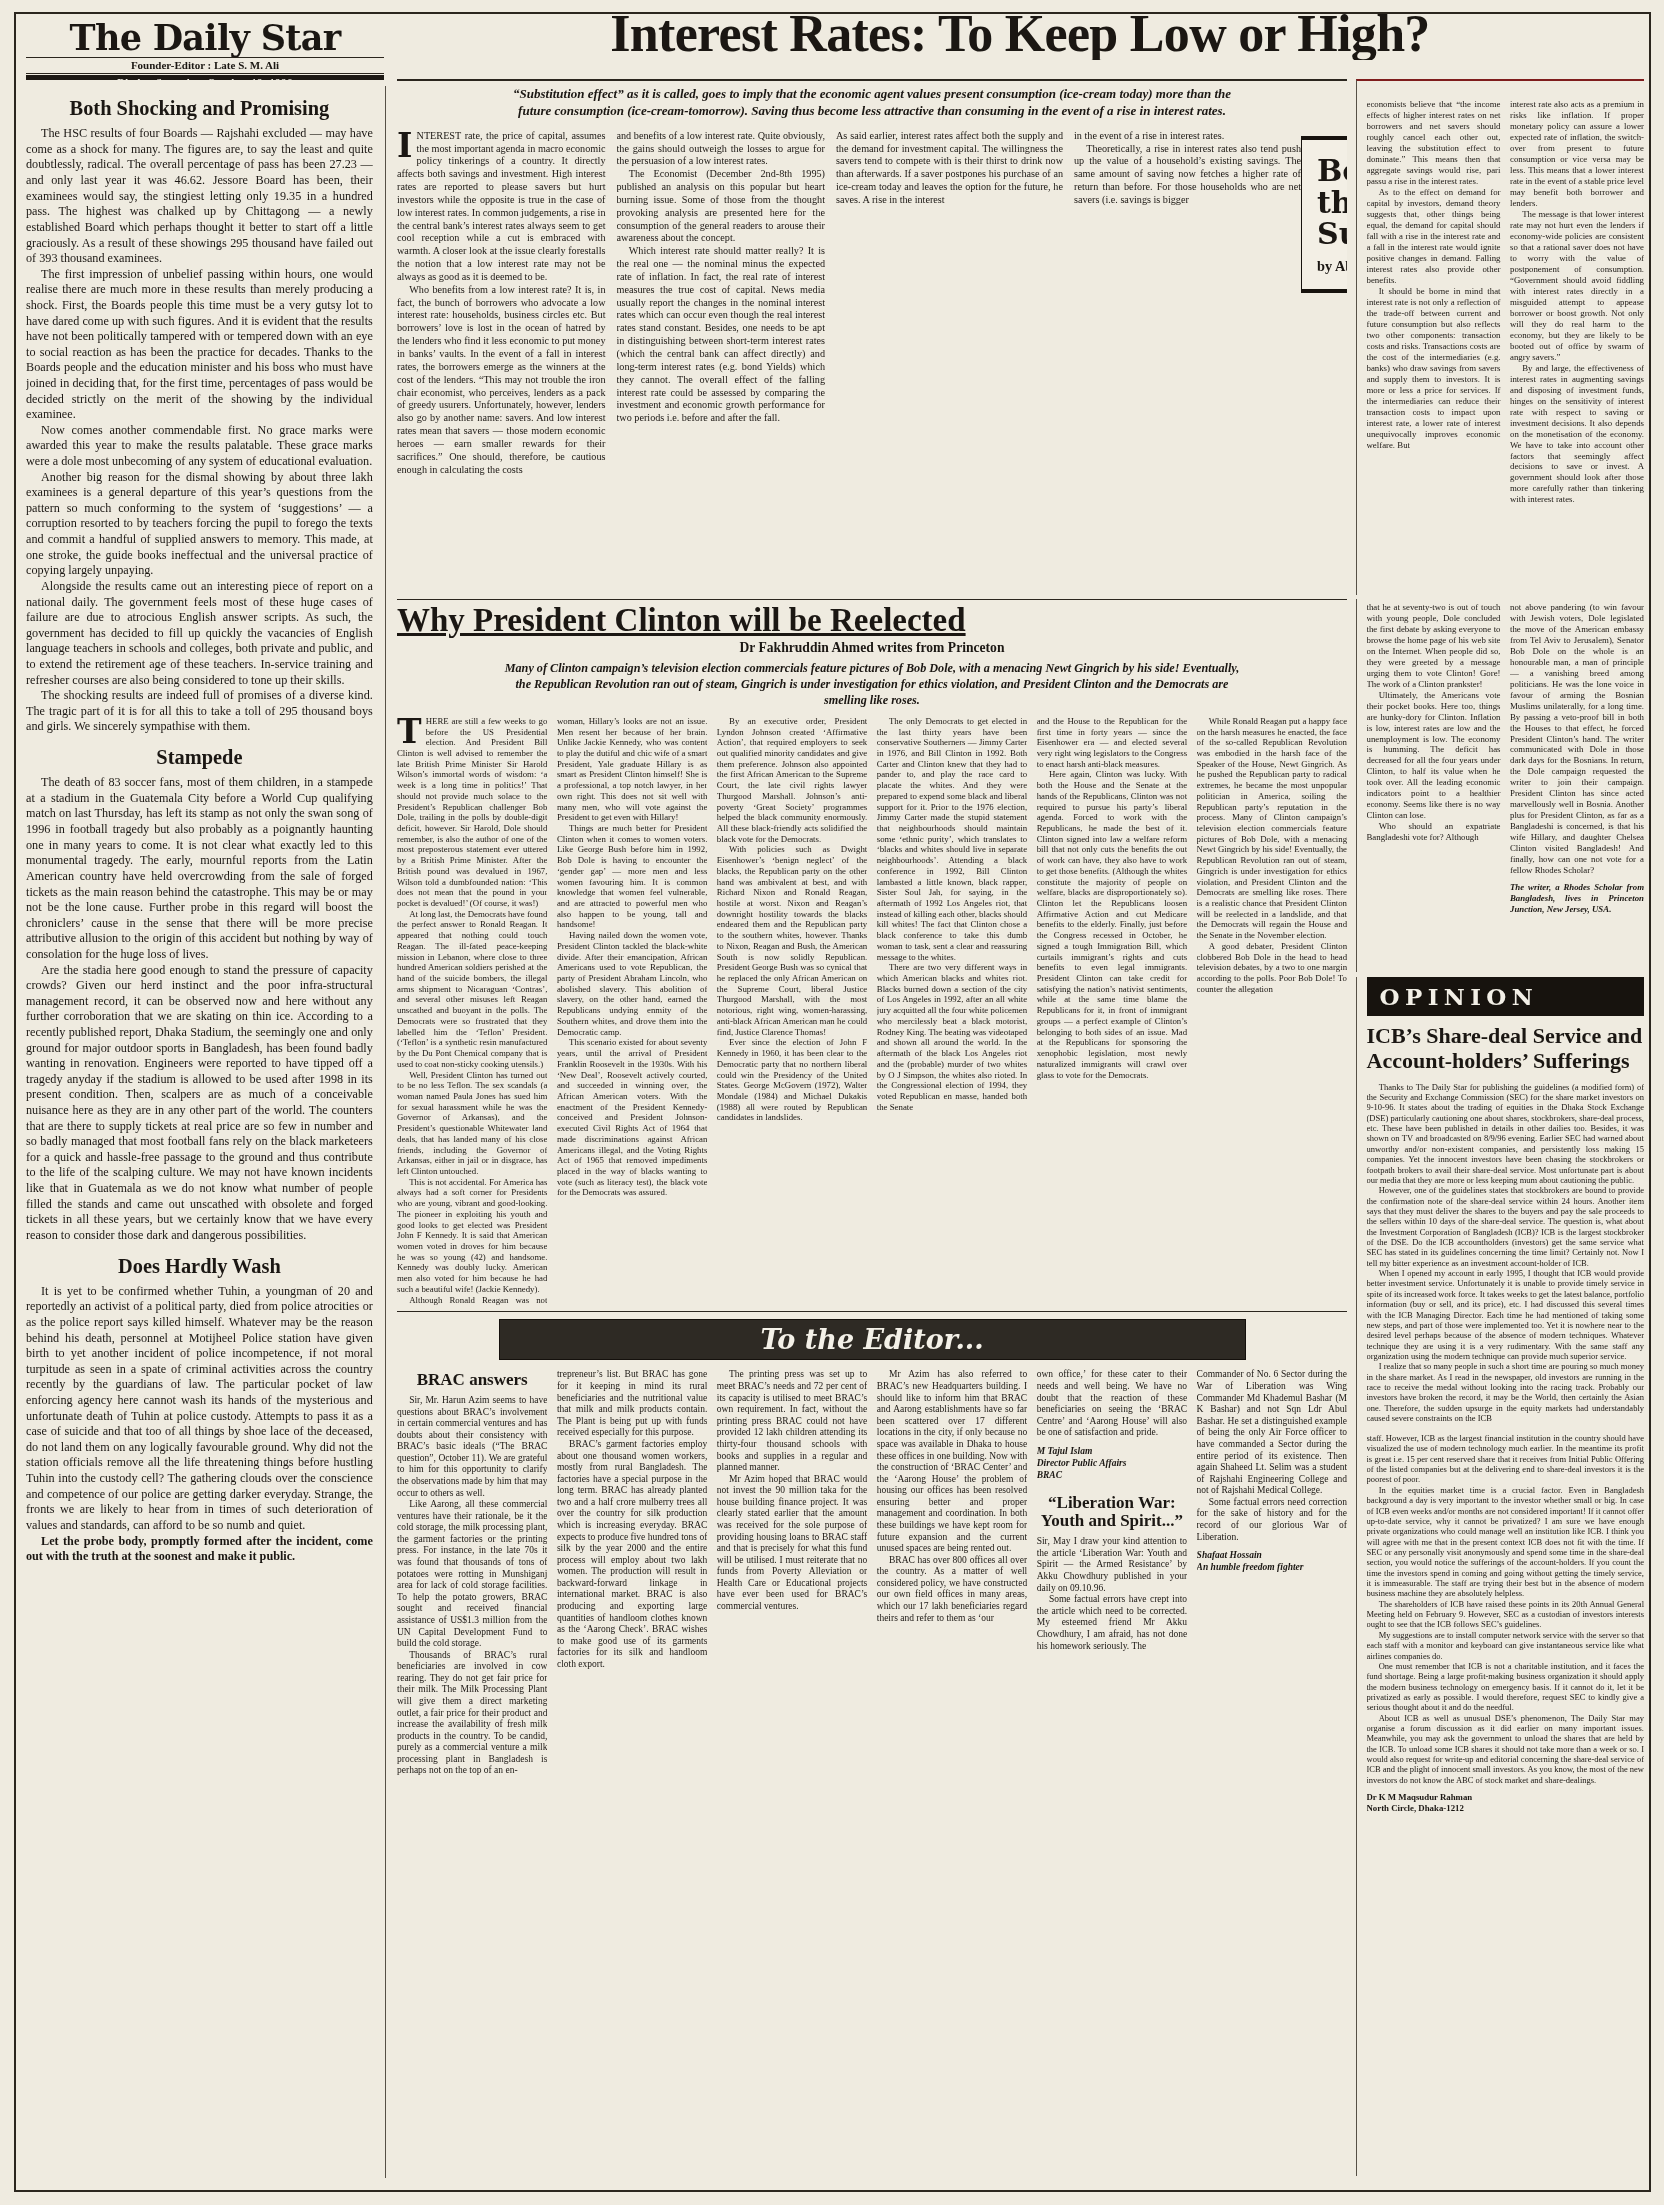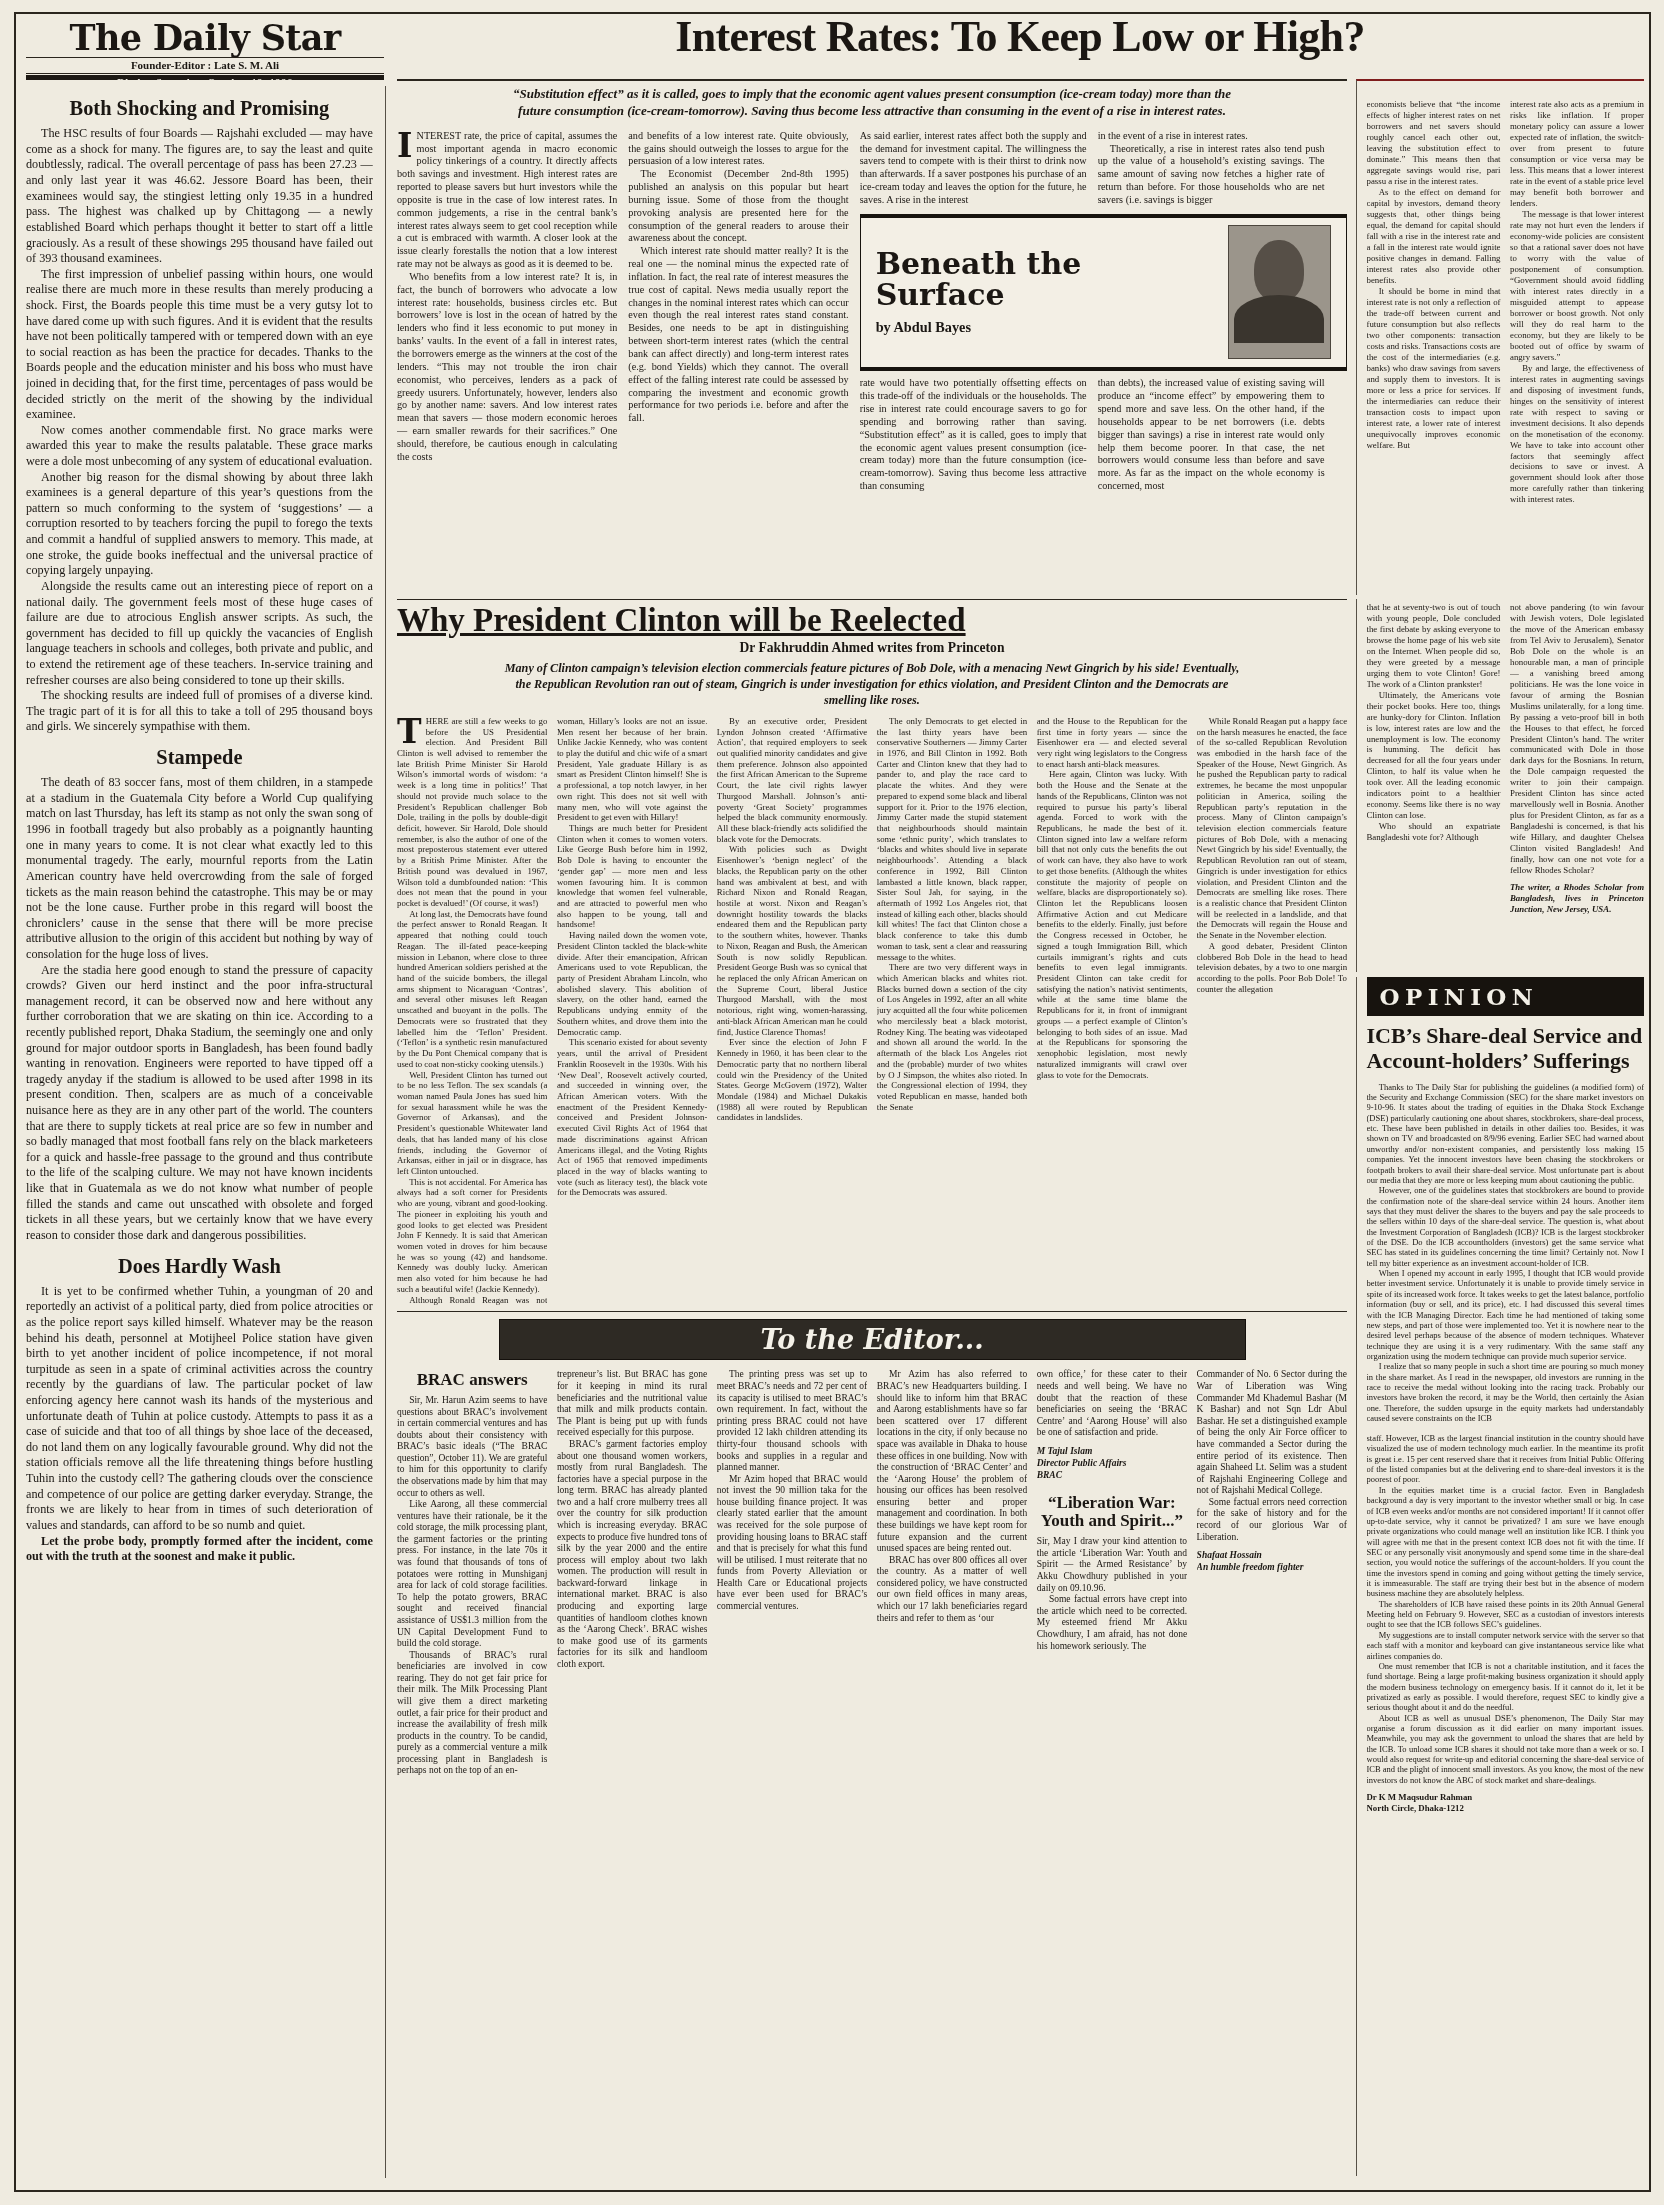--- a/index.html
+++ b/index.html
@@ -29,22 +29,22 @@
     margin-top: 1.4px; border-top: 1.4px solid #2b261e; border-bottom: 1.4px solid #2b261e;
     font-size: 11px; font-weight: bold; padding: 1.4px 0; text-align:center;
   }
   .mast-date {
     margin-top: 1.4px; background: #1d1914; color: #f4f1e8;
     font-size: 10.2px; font-weight: bold; letter-spacing: 0.7px; padding: 2px 0; text-align:center;
   }
 
   
   .main-headline {
-    left: 397px; top: 14px; width: 1246px; height: 53px;
-    font-size: 44px; font-weight: bold; text-align: center; letter-spacing: -0.7px;
+    left: 397px; top: 7px; width: 1246px; height: 53px;
+    font-size: 52px; font-weight: bold; text-align: center; letter-spacing: -0.7px;
     font-family: "Liberation Serif", serif; line-height: 1.05;
   }
 
   
   .left-col {
     left: 26px; top: 86px; width: 360px; height: 2092px;
     padding-right: 12.2px; border-right: 0.7px solid #565046;
   }
   .left-col h2 {
     font-size: 20.4px; text-align: center; margin: 11px 0 6.8px; line-height: 1.1;
@@ -55,21 +55,21 @@
 
   
   .interest { left: 397px; top: 79px; width: 950px; height: 514px; border-top: 2px solid #2b261e; }
   .deck {
     font-size: 13px; font-weight: bold; font-style: italic; text-align: center;
     line-height: 1.3; padding: 5.4px 102px 6.8px;
   }
   .ibody { display: flex; gap: 11px; padding-top: 2.7px; }
   .icol { width: 231px; overflow: hidden; }
   .interest p { font-size: 10.2px; line-height: 1.26; }
-  .iwrap { width: 511px; display: flex; flex-direction: column; }
+  .iwrap { width: 511px; display: flex; flex-direction: row; }
   .iwrap-row { display: flex; gap: 11px; }
   .iwrap-row .icol2 { width: 227px; overflow: hidden; }
   .paras p { text-indent: 12.2px; }
   .cont .paras p:first-child, .cont > p:first-child { text-indent: 0; }
   .lead { text-indent: 0 !important; }
   .dropcap {
     float: left; font-size: 33px; line-height: 0.82; font-weight: bold;
     padding: 2px 4.1px 0 0; font-family: "DejaVu Serif", serif;
   }
 

